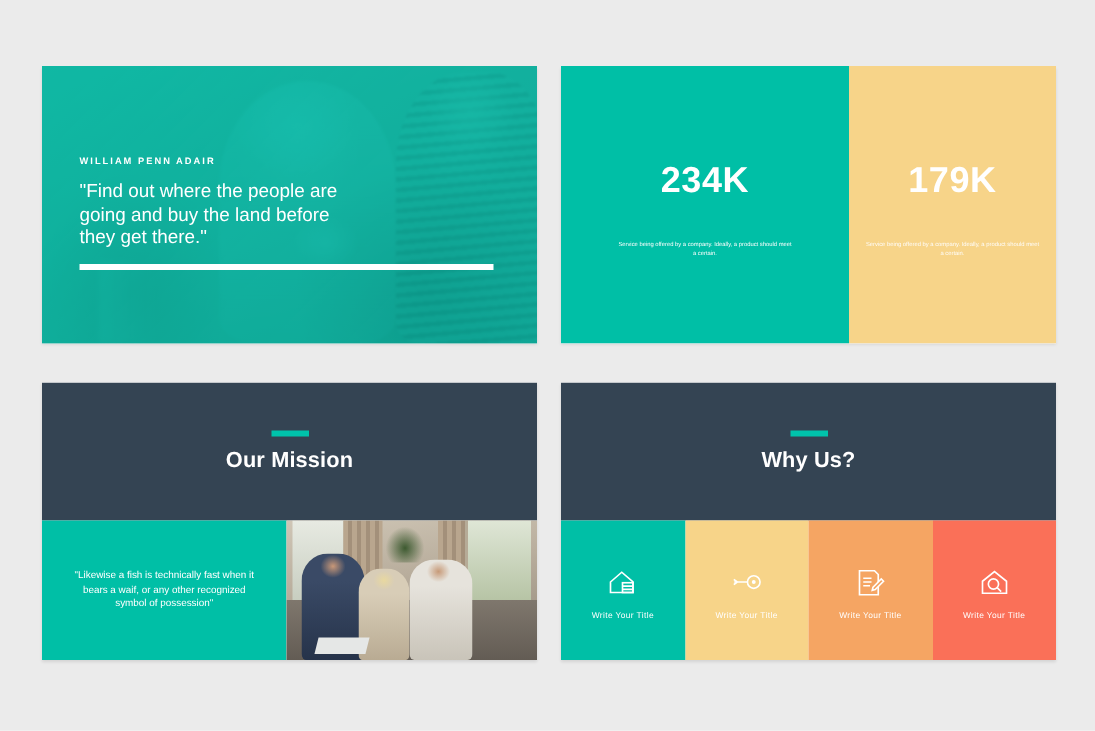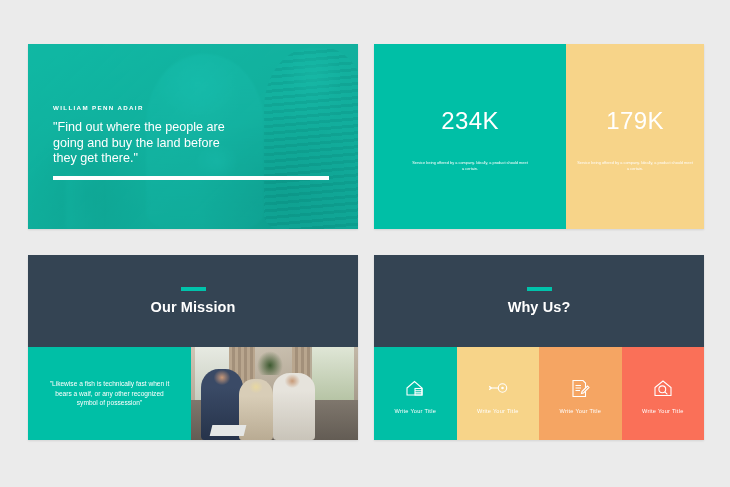--- a/index.html
+++ b/index.html
@@ -133,21 +133,21 @@
     flex-direction: column;
     align-items: center;
     justify-content: center;
     padding-top: 8px;
   }
   .stat-panel.left  { width: 192px; background: #00bfa6; }
   .stat-panel.right { width: 138px; background: #f7d489; }
   .stat-number {
     color: #ffffff;
     font-size: 24px;
-    font-weight: normal;
+    font-weight: bold;
     letter-spacing: 0.4px;
     line-height: 1;
     margin-bottom: 27px;
   }
   .stat-desc {
     color: #ffffff;
     font-size: 3.9px;
     line-height: 6.4px;
     text-align: center;
     width: 118px;

